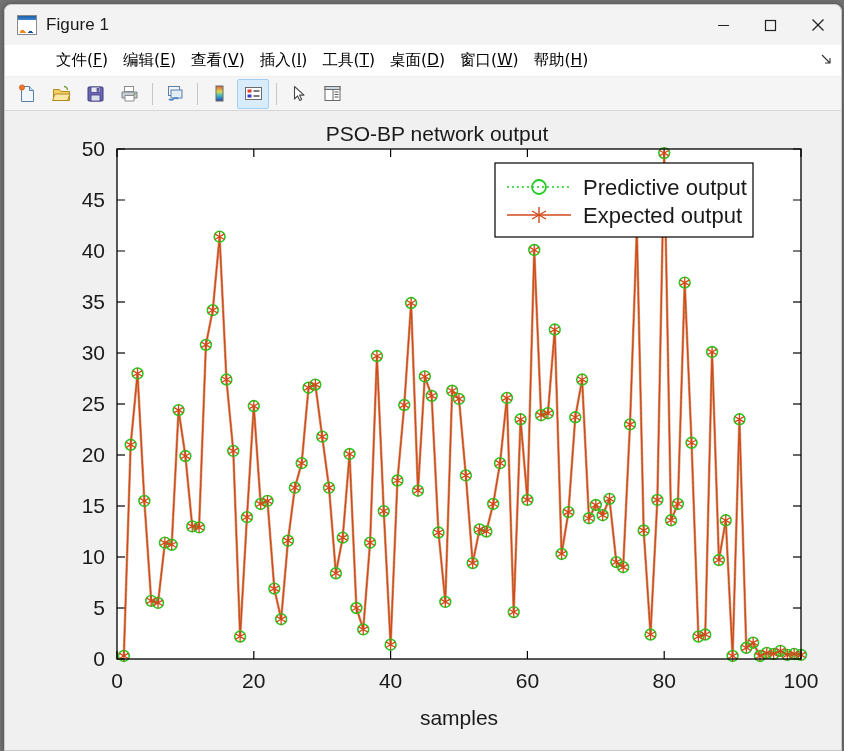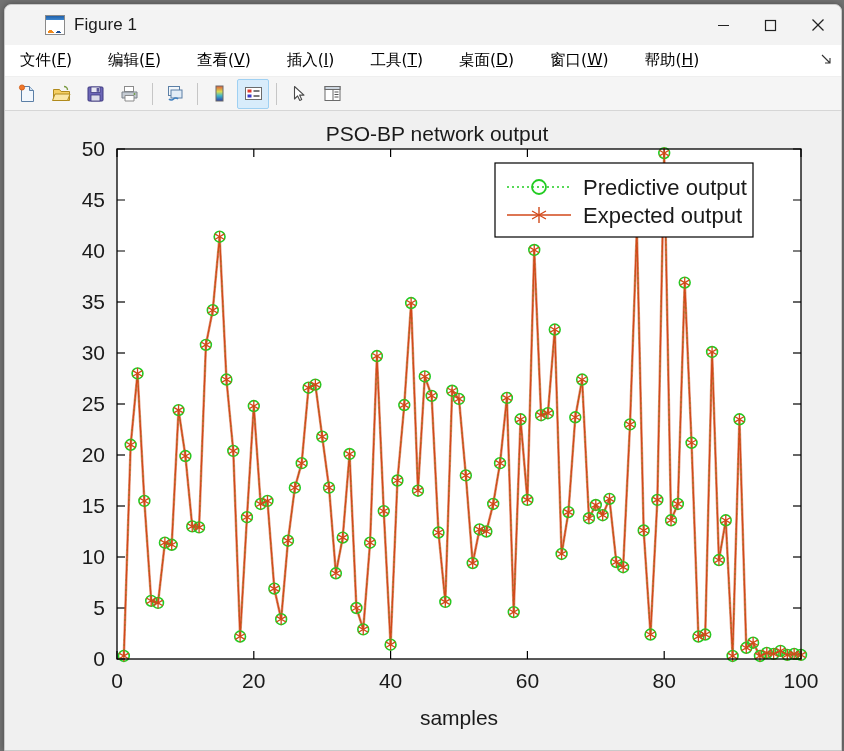--- a/index.html
+++ b/index.html
@@ -26,21 +26,20 @@
   }
 
   
   #titlebar {
     height: 40px;
     background: #f3f3f3;
     display: flex;
     align-items: center;
     flex: 0 0 auto;
     border-radius: 7px 7px 0 0;
-    padding-left: 28px;
   }
   #app-icon {
     width: 18px; height: 18px;
     margin-left: 12px; margin-right: 9px;
     border: 1px solid #8a8a8a;
     background: #ffffff;
     position: relative;
     overflow: hidden;
     flex: 0 0 auto;
   }
@@ -77,26 +76,27 @@
 
   
   #menubar {
     height: 31px;
     background: #ffffff;
     display: flex;
     align-items: center;
     flex: 0 0 auto;
     position: relative;
     border-bottom: 1px solid #efefef;
+    padding-left: 36px;
   }
   .menu-item {
     font-size: 15.5px;
     color: #000;
     padding: 0 7px;
-    margin-left: 22px;
+    margin-left: 1px;
     line-height: 31px;
     white-space: nowrap;
     font-family: "DejaVu Sans", "Liberation Sans", sans-serif;
   }
   .menu-item:first-child { margin-left: 8px; }
   .menu-item u { text-decoration: underline; }
   #menu-dock {
     margin-left: auto;
     margin-right: 9px;
     font-size: 13px;

